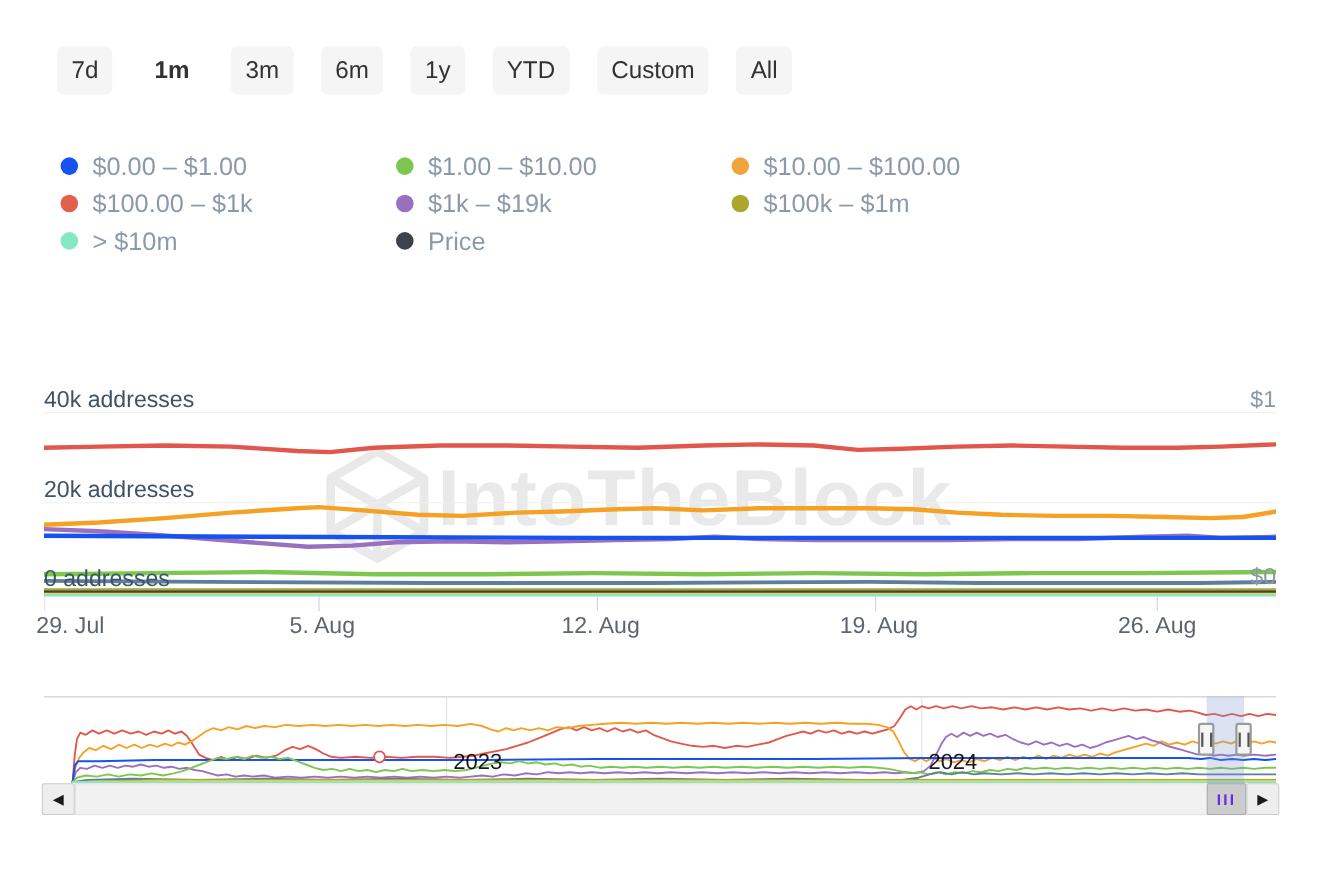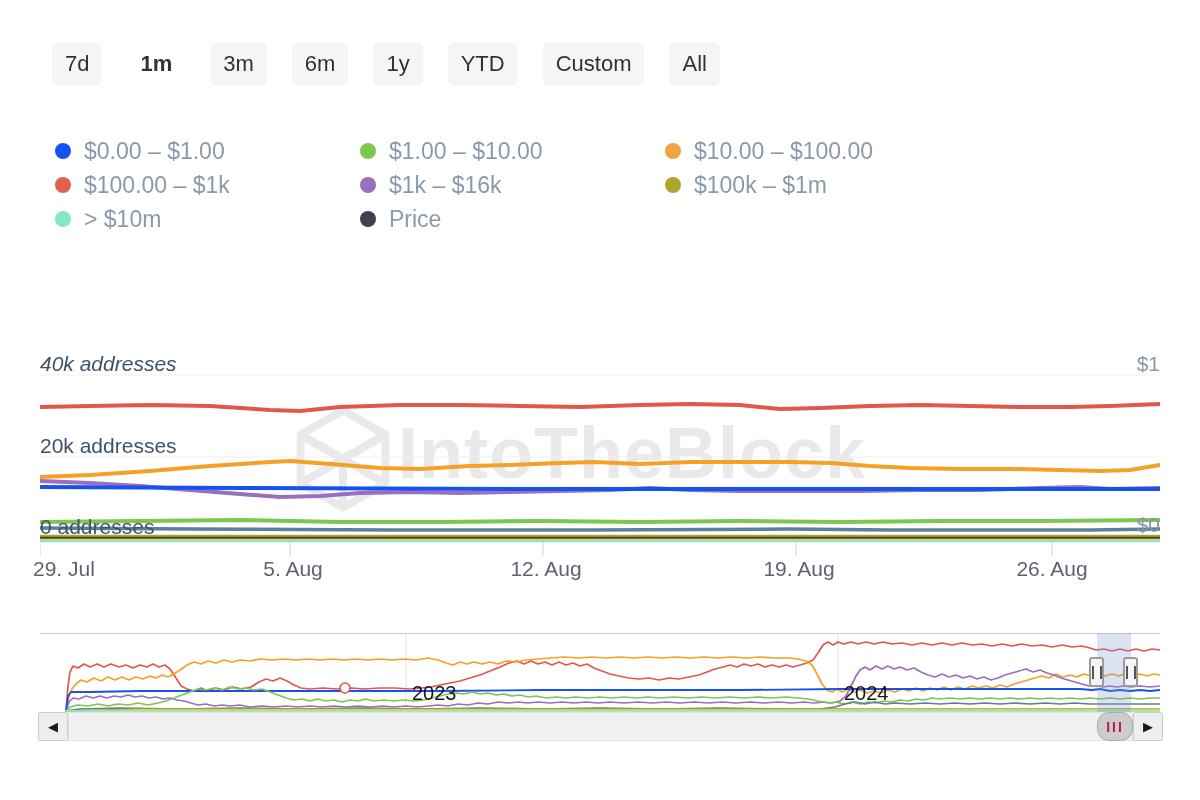--- a/index.html
+++ b/index.html
@@ -46,21 +46,21 @@
 
   
   .sb-track{position:absolute;left:68px;top:712px;width:1065px;height:29px;
             background:#f1f1f1;border:1px solid #e3e3e3;box-sizing:border-box;}
   .sb-btn{position:absolute;top:712px;width:30px;height:29px;background:#eeeeee;
           border:1px solid #cccccc;box-sizing:border-box;display:flex;align-items:center;
           justify-content:center;font-size:13px;color:#1a1a1a;cursor:pointer;border-radius:2px;}
   .sb-thumb{position:absolute;left:1097px;top:712px;width:36px;height:29px;background:#cccccc;
             border:1px solid #aaaaaa;box-sizing:border-box;display:flex;align-items:center;
             justify-content:center;font-size:14px;font-weight:700;letter-spacing:2px;
-            color:#be185d;cursor:grab;border-radius:12px;}
+            color:#6d28d9;cursor:grab;border-radius:2px;}
 </style>
 </head>
 <body>
 
 <div id="page">
 
   <div class="ranges">
     <div class="rbtn">7d</div>
     <div class="rbtn selected">1m</div>
     <div class="rbtn">3m</div>
@@ -83,21 +83,21 @@
     <div class="litem">
         <span class="ldot" style="background: rgb(242, 163, 60);"></span>
         <span class="ltext">$10.00 – $100.00</span>
       </div>
     <div class="litem">
         <span class="ldot" style="background: rgb(226, 97, 78);"></span>
         <span class="ltext">$100.00 – $1k</span>
       </div>
     <div class="litem">
         <span class="ldot" style="background: rgb(154, 111, 192);"></span>
-        <span class="ltext">$1k – $16k</span>
+        <span class="ltext">$1k – $19k</span>
       </div>
     <div class="litem">
         <span class="ldot" style="background: rgb(172, 166, 43);"></span>
         <span class="ltext">$100k – $1m</span>
       </div>
     <div class="litem">
         <span class="ldot" style="background: rgb(133, 232, 192);"></span>
         <span class="ltext">&gt; $10m</span>
       </div>
     <div class="litem">
@@ -108,21 +108,21 @@
 
   <svg class="wm" style="left:290px;top:398px;" width="106" height="122" viewBox="0 0 120 130">
     <g fill="none" stroke="#e9e9e9" stroke-width="9" stroke-linejoin="round">
       <polygon points="60,10 108,37.5 108,92.5 60,120 12,92.5 12,37.5"></polygon>
       <path d="M60,65 L12,37.5 M60,65 L108,37.5 M60,65 L60,120"></path>
       <path d="M12,37.5 L108,92.5 M108,37.5 L12,92.5"></path>
     </g>
   </svg>
   <div class="wm-text">IntoTheBlock</div>
 
-  <div class="ylab" style="left:40px;top:352px;font-style:italic;">40k addresses</div>
+  <div class="ylab" style="left:40px;top:352px;">40k addresses</div>
   <div class="ylab" style="left:40px;top:434px;">20k addresses</div>
   <div class="ylab" style="left:40px;top:515px;">0 addresses</div>
   <div class="ylab-r" style="top:352px;">$1</div>
   <div class="ylab-r" style="top:513px;">$0</div>
 
   <div id="main-chart">
     <svg id="main-svg" width="1120" height="206" viewBox="0 0 1120 206">
         <line x1="0" y1="25" x2="1120" y2="25" stroke="#efefef" stroke-width="1"></line>
         <line x1="0" y1="107" x2="1120" y2="107" stroke="#efefef" stroke-width="1"></line>
         <line x1="0" y1="191.5" x2="1120" y2="191.5" stroke="#c9d3e2" stroke-width="1.5"></line>

